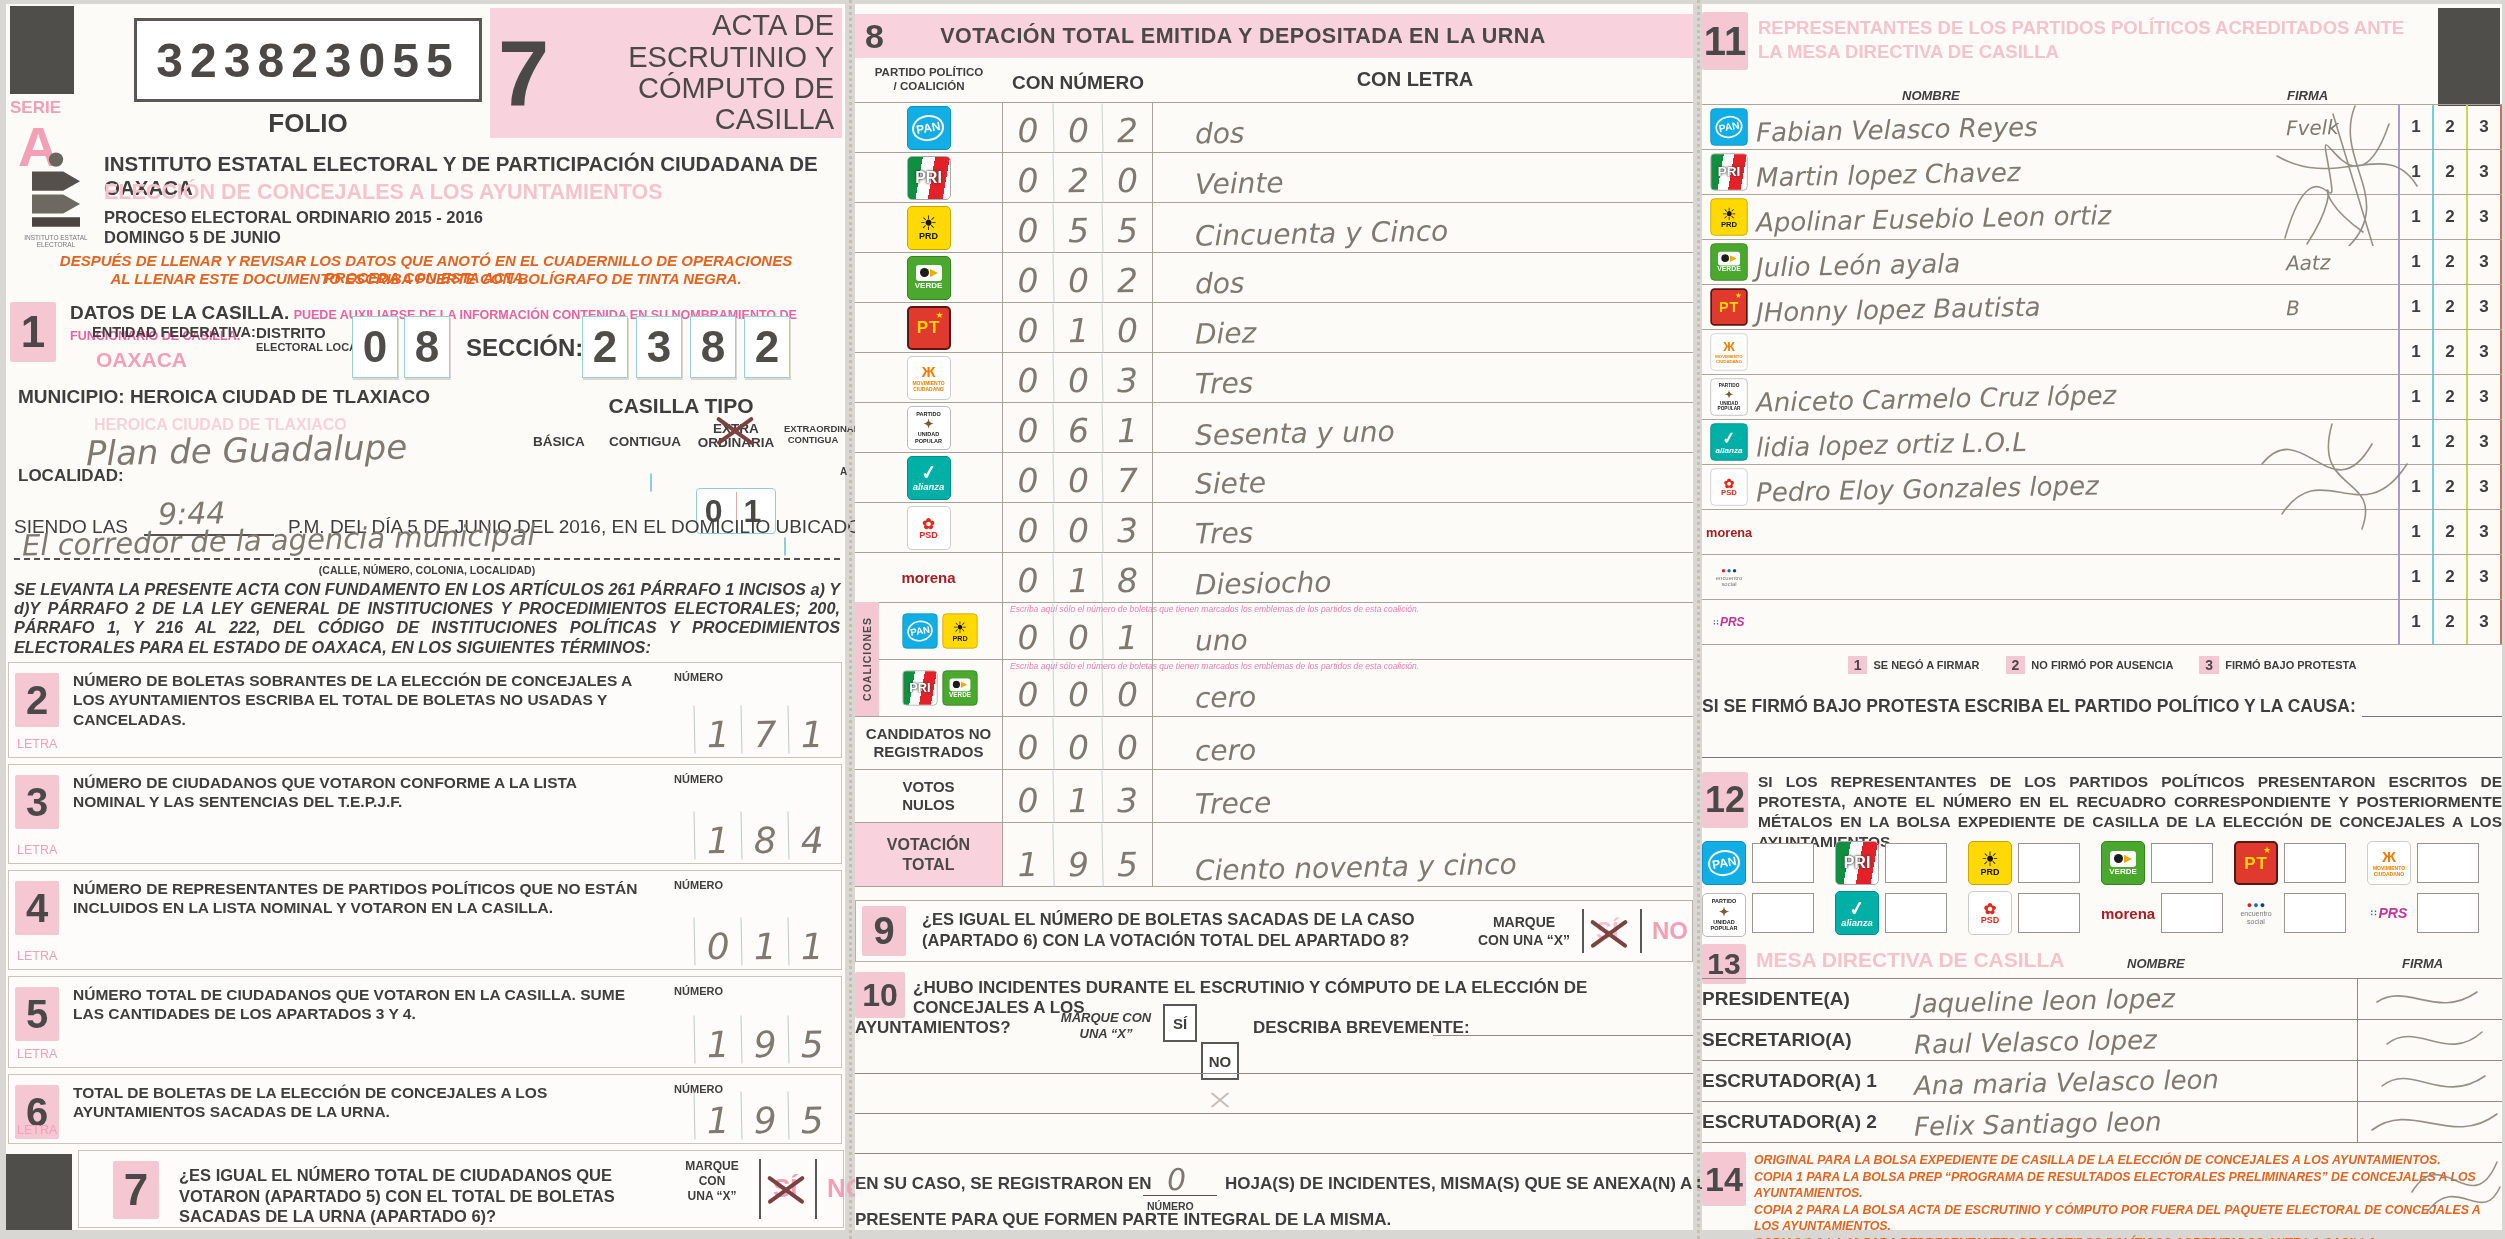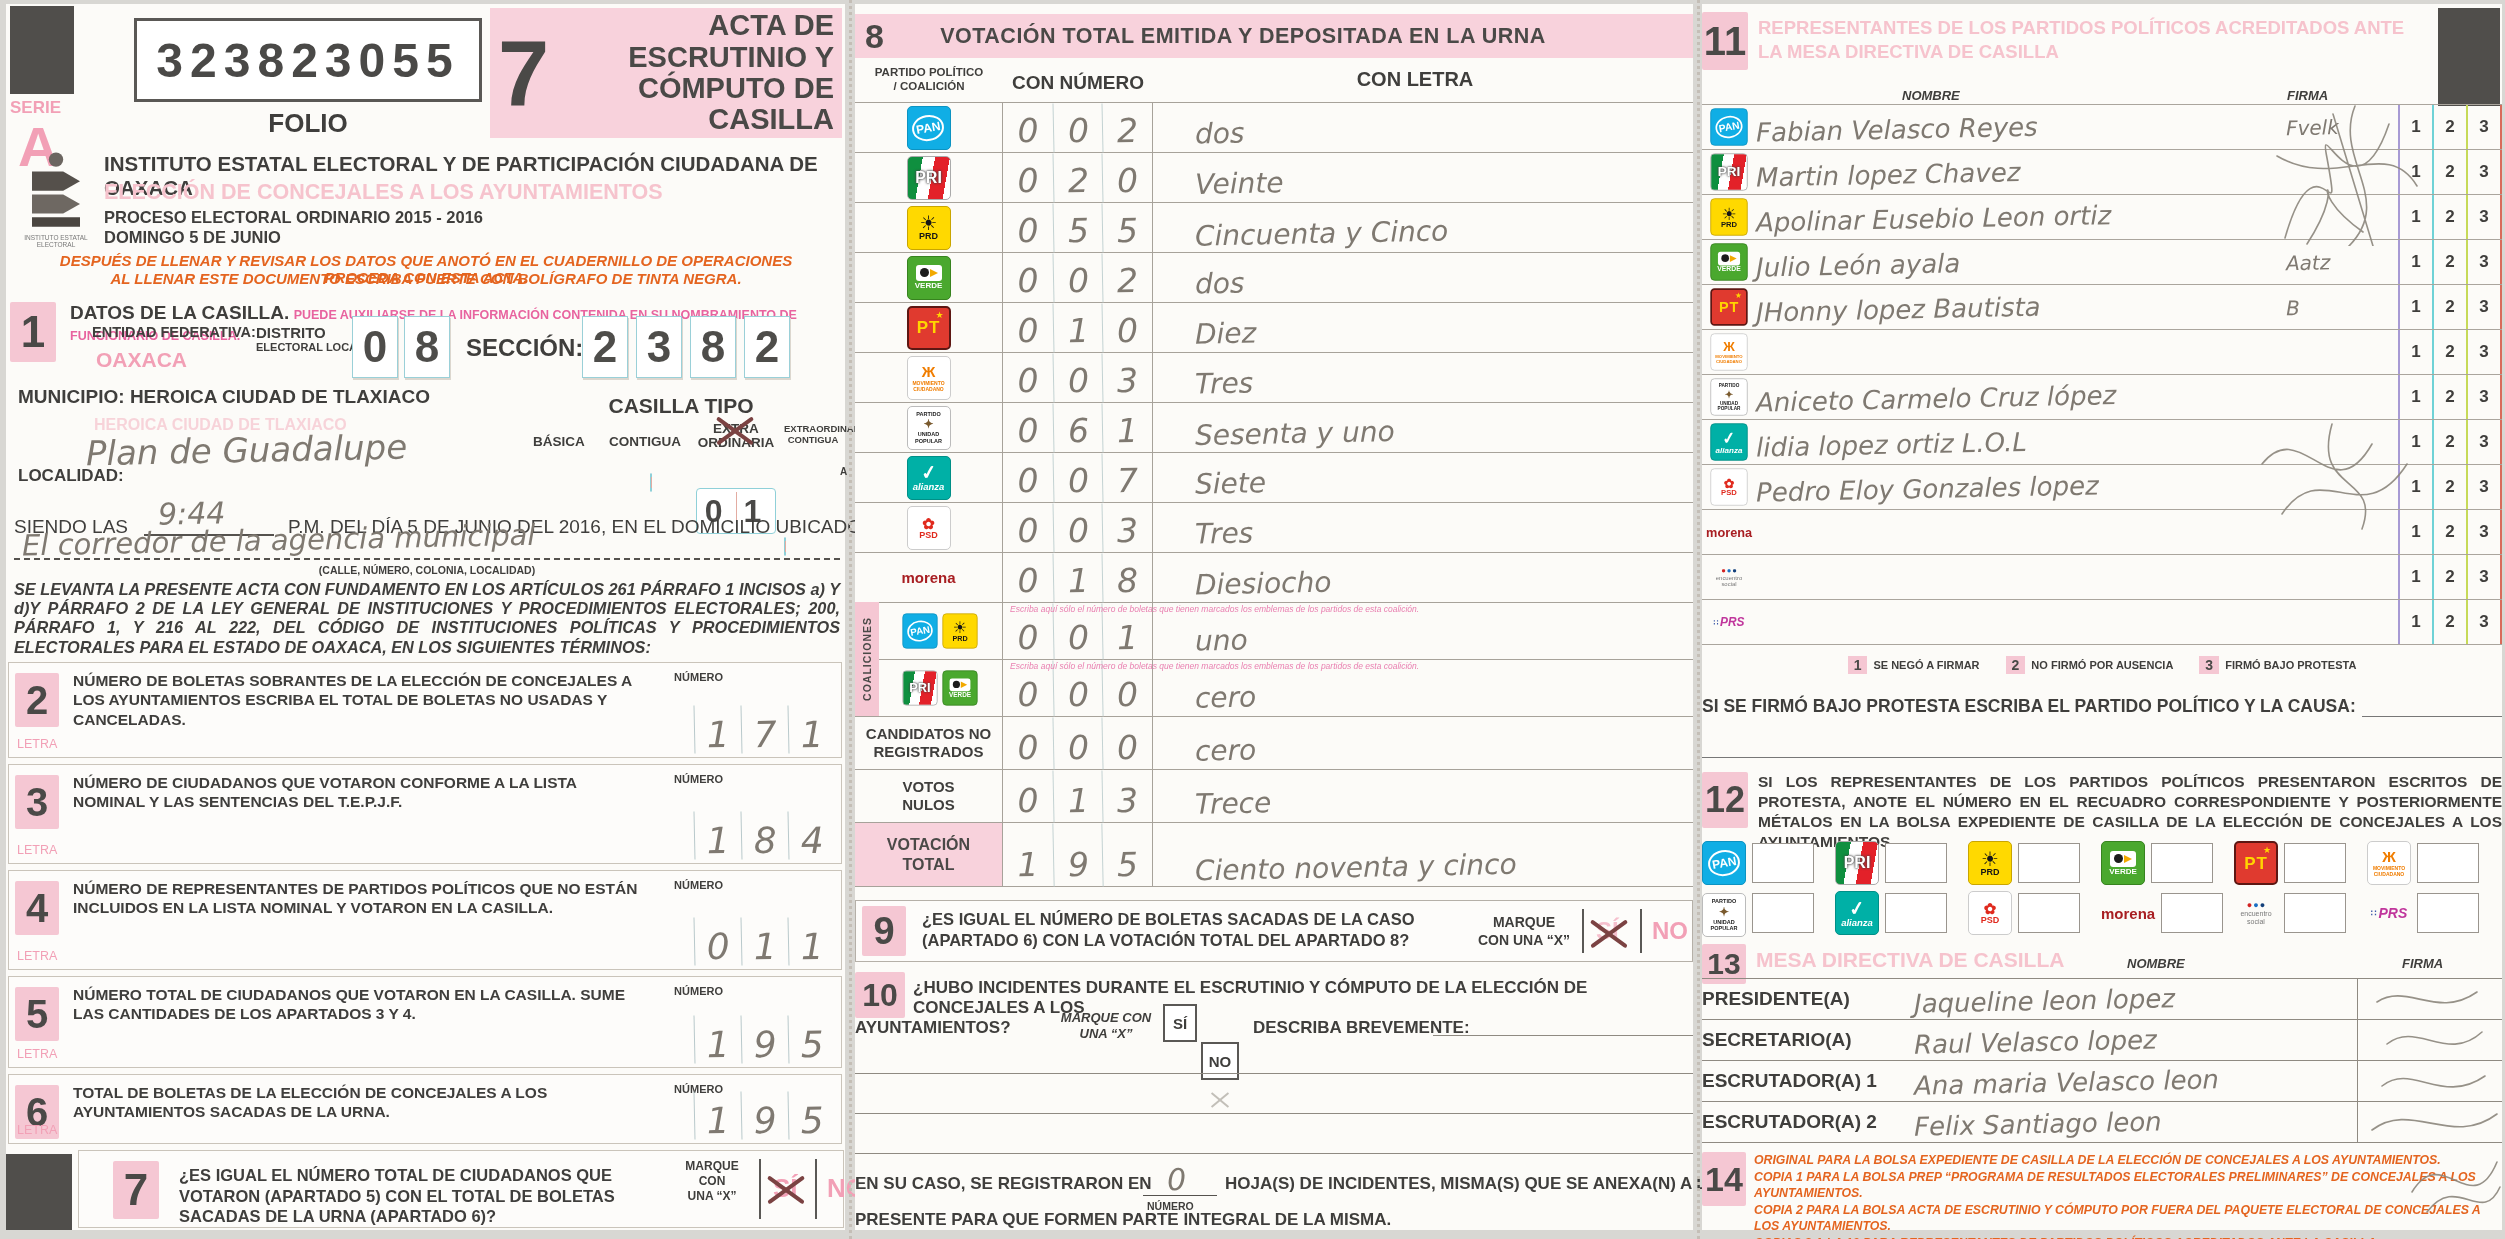--- a/index.html
+++ b/index.html
@@ -138,21 +138,21 @@
   <div class="panel" style="left:6px;width:839px">
     <div class="blackbox" style="left:4px;top:2px;width:64px;height:88px"></div>
     <span class="abs pk" style="left:4px;top:94px;font-size:17px">SERIE</span>
     <span class="abs pk" style="left:12px;top:110px;font-size:56px">A</span>
     <div class="abs" style="left:128px;top:14px;width:348px;height:84px;background:#fff;border:3px solid #5a5855;display:flex;align-items:center;justify-content:center">
       <span style="font-size:48px;font-weight:bold;letter-spacing:7px;color:#4a4947">323823055</span>
     </div>
     <div class="abs b" style="left:128px;top:104px;width:348px;text-align:center;font-size:26px">FOLIO</div>
     <div class="abs" style="left:484px;top:4px;width:352px;height:130px;background:#f8d2dc;display:flex;align-items:center;padding:0 8px">
       <span style="font-size:92px;font-weight:bold;color:#4a4947">7</span>
-      <span style="flex:1;text-align:right;font-weight:bold;color:#4a4947;font-size:29px;line-height:1.08">
+      <span style="flex:1;text-align:right;font-weight:normal;color:#4a4947;font-size:29px;line-height:1.08">
         <span style="display:block">ACTA DE</span>
         <span style="display:block">ESCRUTINIO Y</span>
         <span style="display:block">CÓMPUTO DE CASILLA</span>
       </span>
     </div>
 
     <svg class="abs" style="left:12px;top:146px" width="76" height="84" viewBox="0 0 60 70">
       <circle cx="30" cy="8" r="6" fill="#6b6560"></circle>
       <path d="M10 18h26l14 8-14 8H10z" fill="#55504b"></path>
       <path d="M10 37h26l14 8-14 8H10z" fill="#6e6862"></path>

